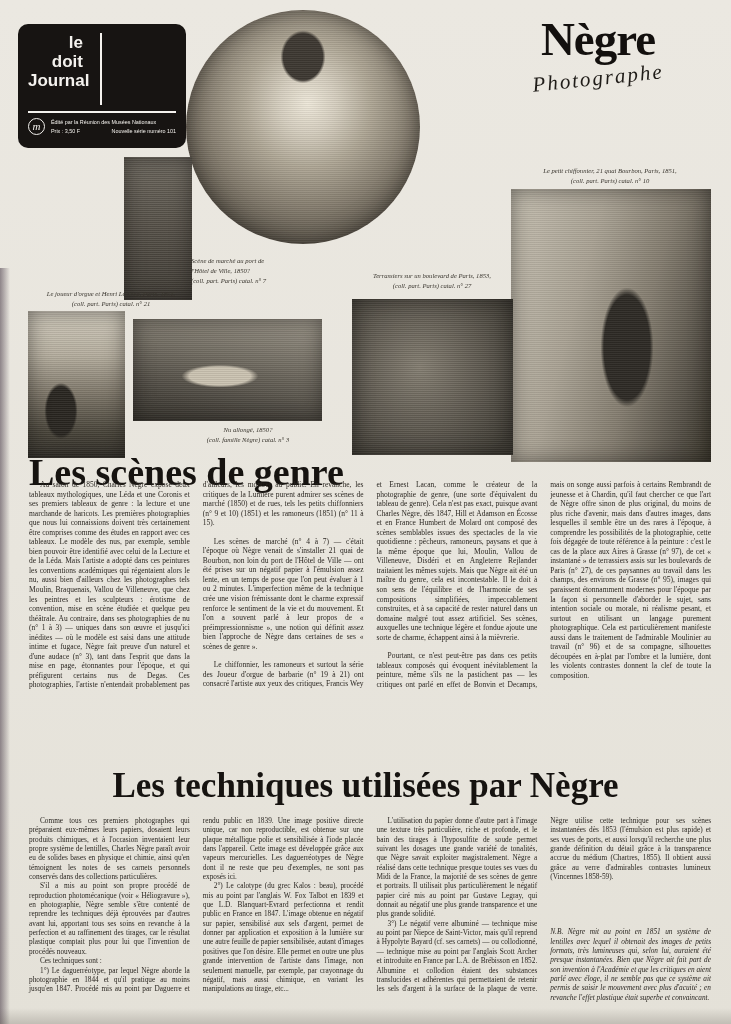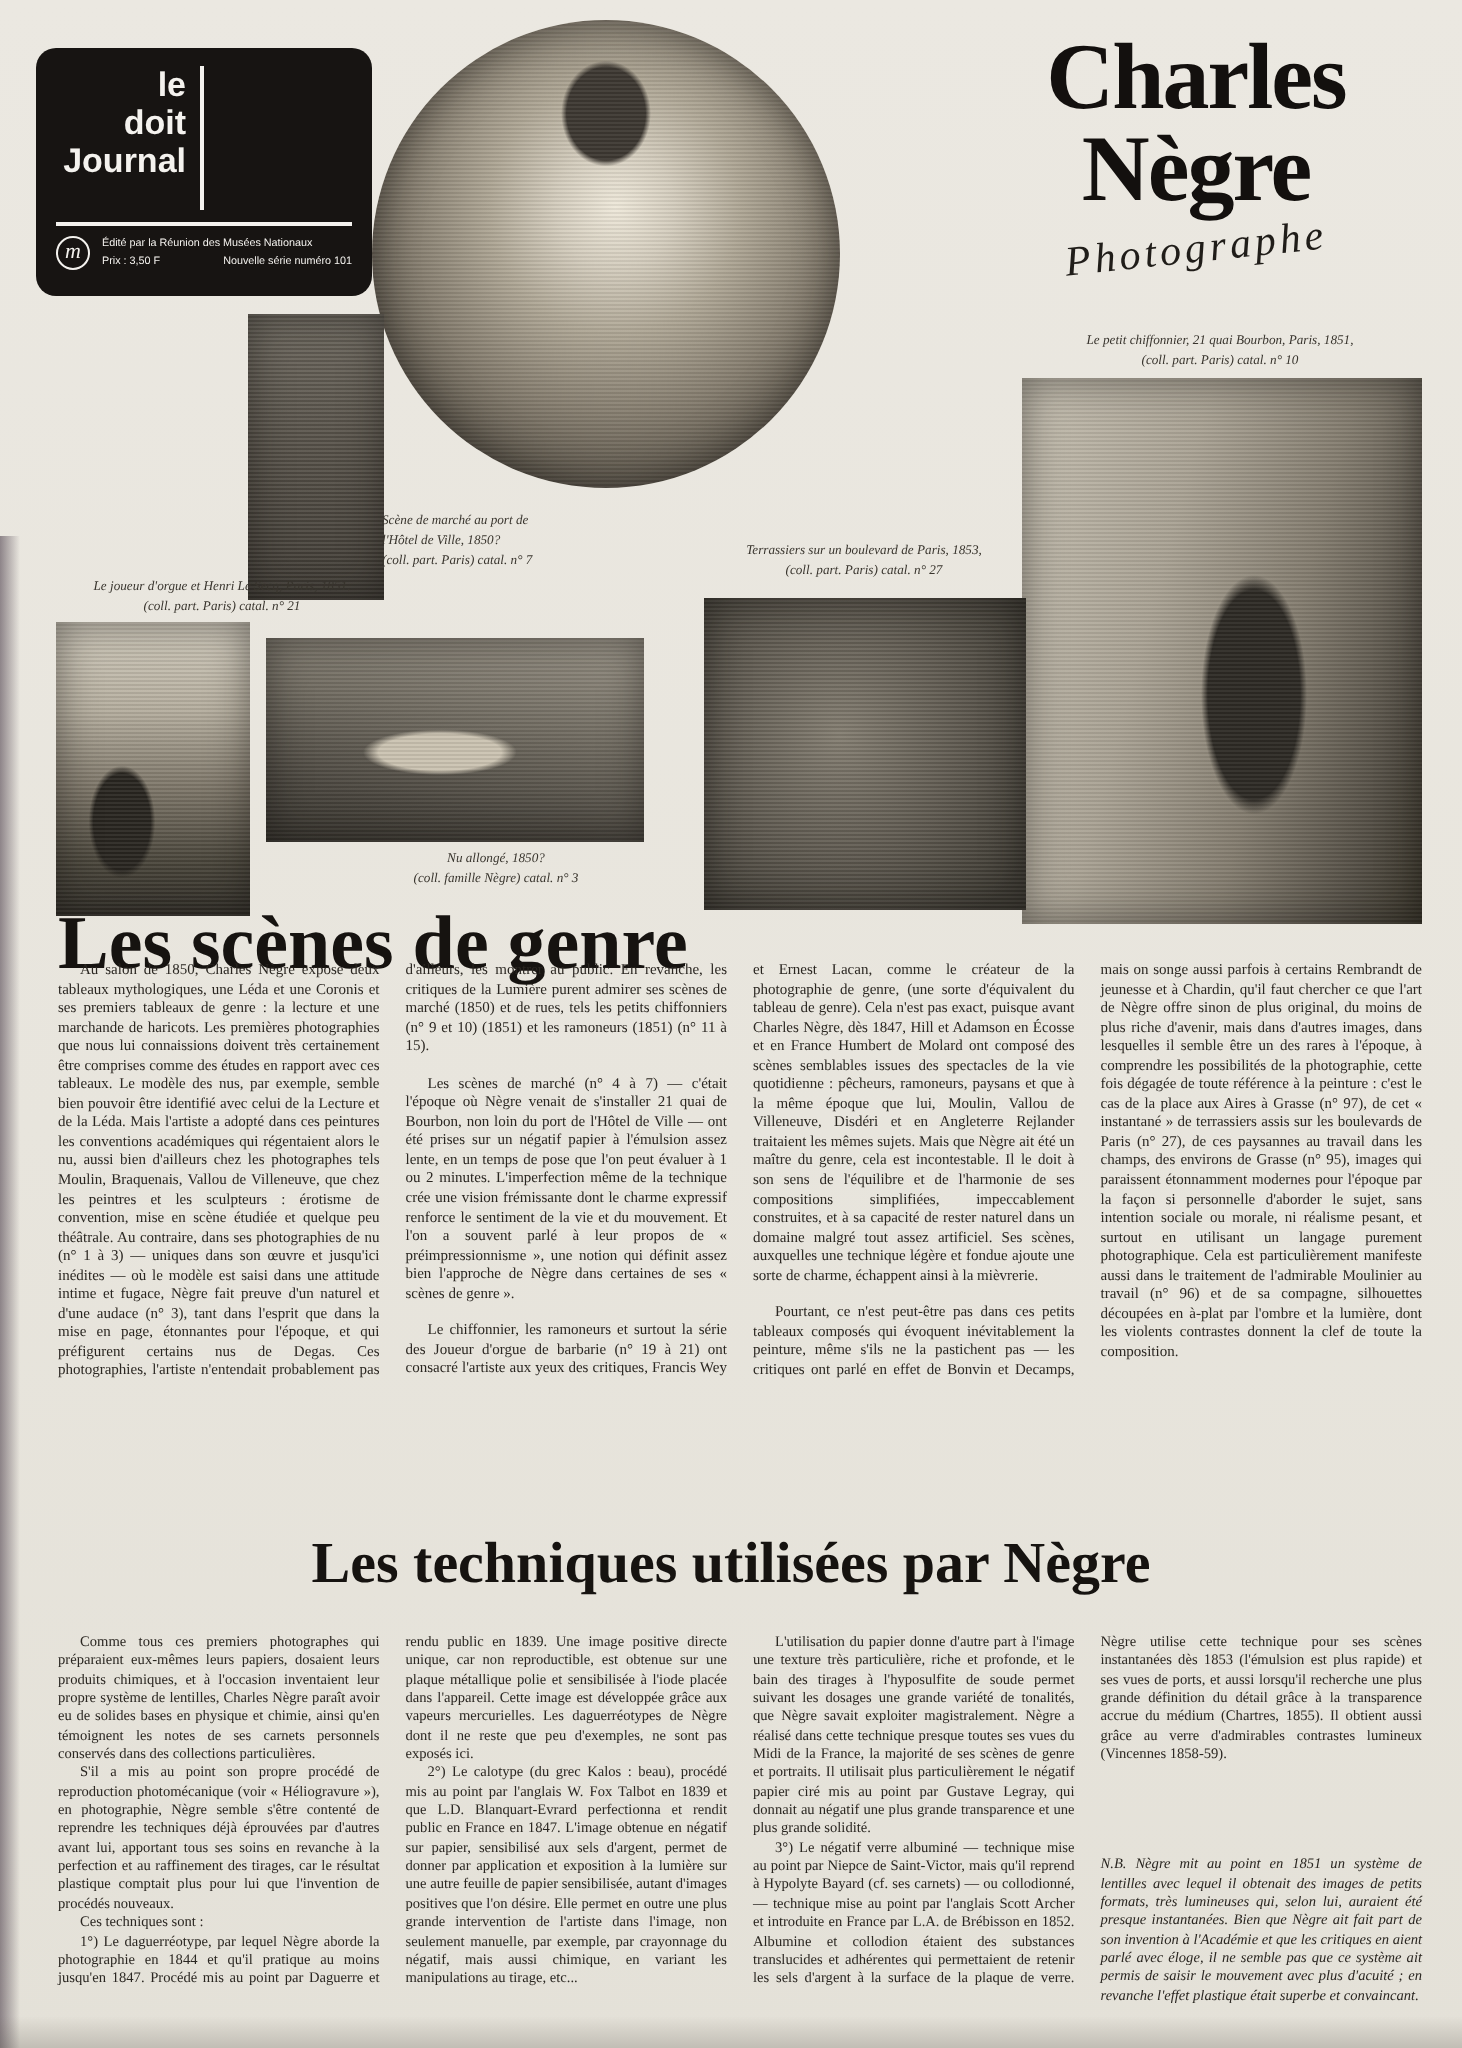--- a/index.html
+++ b/index.html
@@ -10,21 +10,21 @@
     font-family:"Liberation Serif","DejaVu Serif",serif; color:#272420;
   }
   .abs { position:absolute; }
 
   
   #logo-box {
     left:18px; top:24px; width:168px; height:124px;
     background:#171412; border-radius:10px; color:#f4f2ee; padding:9px 10px 6px 10px;
   }
   #logo-top { display:flex; height:72px; font-family:"Liberation Sans","DejaVu Sans",sans-serif; }
-  #logo-left { width:74px; text-align:right; padding-right:7px; border-right:2px solid #f4f2ee;
+  #logo-left { width:74px; text-align:right; padding-right:17px; border-right:2px solid #f4f2ee;
     font-weight:bold; font-size:17px; line-height:1.12; }
   #logo-right { padding-left:7px; font-size:15.5px; line-height:1.22; }
   #logo-hr { border-top:2px solid #f4f2ee; margin-top:6px; }
   #logo-bottom { display:flex; align-items:center; gap:6px; margin-top:5px; }
   #rmn-circle { width:17px; height:17px; border:1.2px solid #f4f2ee; border-radius:50%;
     display:flex; align-items:center; justify-content:center;
     font-style:italic; font-size:11px; line-height:1; flex:0 0 auto; }
   #edition { flex:1; font-family:"Liberation Sans","DejaVu Sans",sans-serif; font-size:5.4px; line-height:1.5; }
   #edition-row2 { display:flex; justify-content:space-between; }
 
@@ -71,21 +71,21 @@
   .cap-center { text-align:center; }
   #cap-chiffonnier { left:503px; top:166px; width:214px; }
   #cap-marche { left:191px; top:256px; width:155px; text-align:left; }
   #cap-terrassiers { left:348px; top:271px; width:168px; }
   #cap-joueur { left:10px; top:289px; width:202px; }
   #cap-nu { left:164px; top:425px; width:168px; }
 
   
   .headline { position:absolute; font-weight:bold; color:#161310; letter-spacing:0; }
   #headline1 { left:29px; top:450px; font-size:38px; }
-  #headline2 { left:0; top:766px; width:731px; text-align:center; font-size:29px; }
+  #headline2 { left:0; top:766px; width:731px; text-align:center; font-size:35px; }
   .article { position:absolute; column-gap:13px; text-align:justify;
     font-size:7.5px; line-height:9.55px; color:#2a2621; }
   #article1 { left:29px; top:480px; width:682px; height:264px; column-count:4; }
   #article2 { left:29px; top:816px; width:682px; height:202px; column-count:4; font-size:7.3px; line-height:9.35px; }
   .article p { text-indent:11px; }
   #article1 p + p { margin-top:9px; }
   #article2 p + p { margin-top:0; }
   #article2 p.nb { margin-top:46px; text-indent:0;font-style:italic; }
 
   
@@ -121,21 +121,20 @@
   </div>
 
   <div id="photo-circle" class="photo"></div>
   <div id="photo-small" class="photo"></div>
   <div id="photo-chiffonnier" class="photo"></div>
   <div id="photo-terrassiers" class="photo"></div>
   <div id="photo-joueur" class="photo"></div>
   <div id="photo-nu" class="photo"></div>
 
   <div id="title-block" class="abs">
-    <div class="title-line">Charles</div>
     <div class="title-line">Nègre</div>
     <div id="subtitle">Photographe</div>
   </div>
 
   <div id="cap-chiffonnier" class="caption cap-center">
     <div>Le petit chiffonnier, 21 quai Bourbon, Paris, 1851,</div>
     <div>(coll. part. Paris) catal. n° 10</div>
   </div>
   <div id="cap-marche" class="caption">
     <div>Scène de marché au port de</div>

